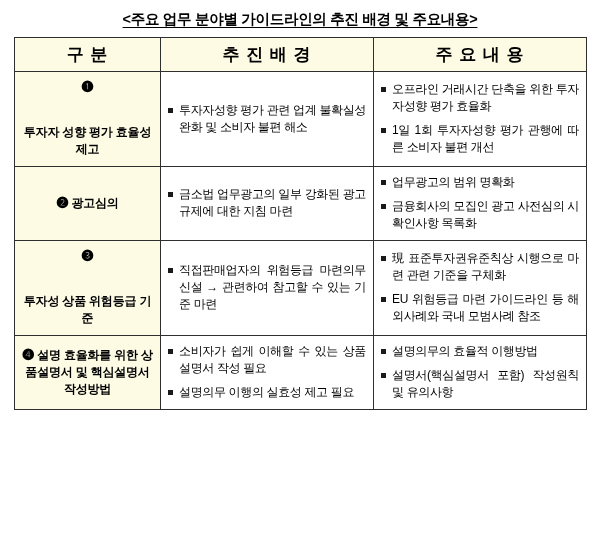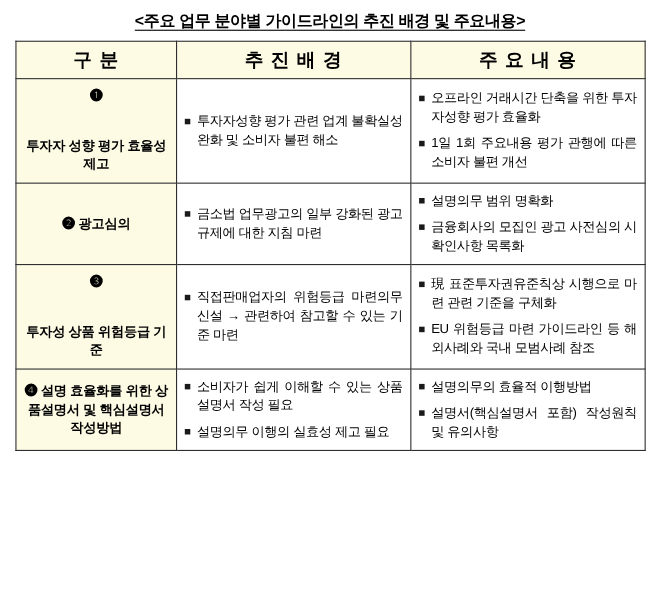--- a/index.html
+++ b/index.html
@@ -147,38 +147,38 @@
           <span class="cat-inner">투자자 성향 평가 효율성 제고</span>
         </td>
         <td>
           <ul class="bullets">
             <li>투자자성향 평가 관련 업계 불확실성 완화 및 소비자 불편 해소</li>
           </ul>
         </td>
         <td>
           <ul class="bullets">
             <li>오프라인 거래시간 단축을 위한 투자자성향 평가 효율화</li>
-            <li>1일 1회 주요내용 평가 관행에 따른 소비자 불편 개선</li>
+            <li>1일 1회 투자자성향 평가 관행에 따른 소비자 불편 개선</li>
           </ul>
         </td>
       </tr>
 
       <tr>
         <td class="cat">
           <span class="num">❷</span>
           <span>광고심의</span>
         </td>
         <td>
           <ul class="bullets">
             <li>금소법 업무광고의 일부 강화된 광고규제에 대한 지침 마련</li>
           </ul>
         </td>
         <td>
           <ul class="bullets">
-            <li>설명의무 범위 명확화</li>
+            <li>업무광고의 범위 명확화</li>
             <li>금융회사의 모집인 광고 사전심의 시 확인사항 목록화</li>
           </ul>
         </td>
       </tr>
 
       <tr>
         <td class="cat">
           <span class="num">❸</span>
           <span class="cat-inner">투자성 상품 위험등급 기준</span>
         </td>

